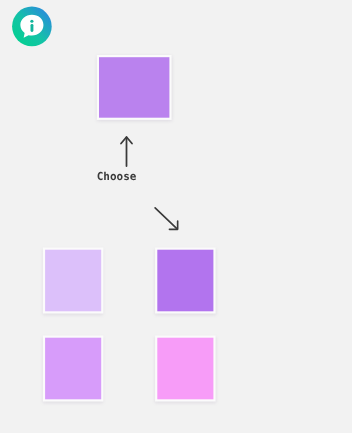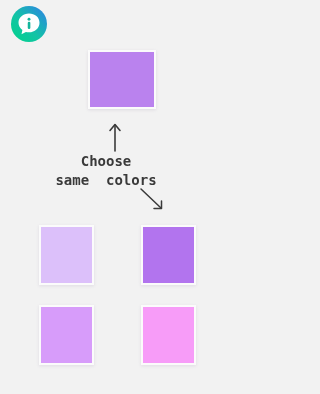--- a/index.html
+++ b/index.html
@@ -53,21 +53,21 @@
 
   
   #instruction {
     position: absolute;
     left: 0;
     top: 152px;
     width: 212px;
     text-align: center;
     color: #3a3a3a;
     font-family: "DejaVu Sans Mono", monospace;
-    font-size: 14px;
+    font-size: 10px;
     font-weight: 700;
     line-height: 19px;
     letter-spacing: 0px;
   }
   #instruction .line { display: block; white-space: pre; }
 
   
   .arrow { position: absolute; }
   #arrow-up   { left: 104px; top: 122px; width: 22px; height: 30px; }
   #arrow-down { left: 138px; top: 186px; width: 28px; height: 26px; }
@@ -127,21 +127,20 @@
 
   <div class="arrow" id="arrow-up">
     <svg viewBox="0 0 22 30" xmlns="http://www.w3.org/2000/svg">
       <line x1="11" y1="29" x2="11" y2="3" stroke="#3a3a3a" stroke-width="1.6" stroke-linecap="round"></line>
       <polyline points="6,8.5 11,2.5 16,8.5" fill="none" stroke="#3a3a3a" stroke-width="1.6" stroke-linecap="round" stroke-linejoin="round"></polyline>
     </svg>
   </div>
 
   <div id="instruction" style="color: rgb(58, 58, 58);">
     <span class="line">Choose</span>
-    <span class="line">same  colors</span>
   </div>
 
   <div class="arrow" id="arrow-down">
     <svg viewBox="0 0 28 26" xmlns="http://www.w3.org/2000/svg">
       <line x1="3" y1="3" x2="23" y2="22" stroke="#3a3a3a" stroke-width="1.5" stroke-linecap="round"></line>
       <polyline points="16,22.5 23.5,22.5 23.5,15" fill="none" stroke="#3a3a3a" stroke-width="1.5" stroke-linecap="round" stroke-linejoin="round"></polyline>
     </svg>
   </div>
 
   <div id="options-grid">

